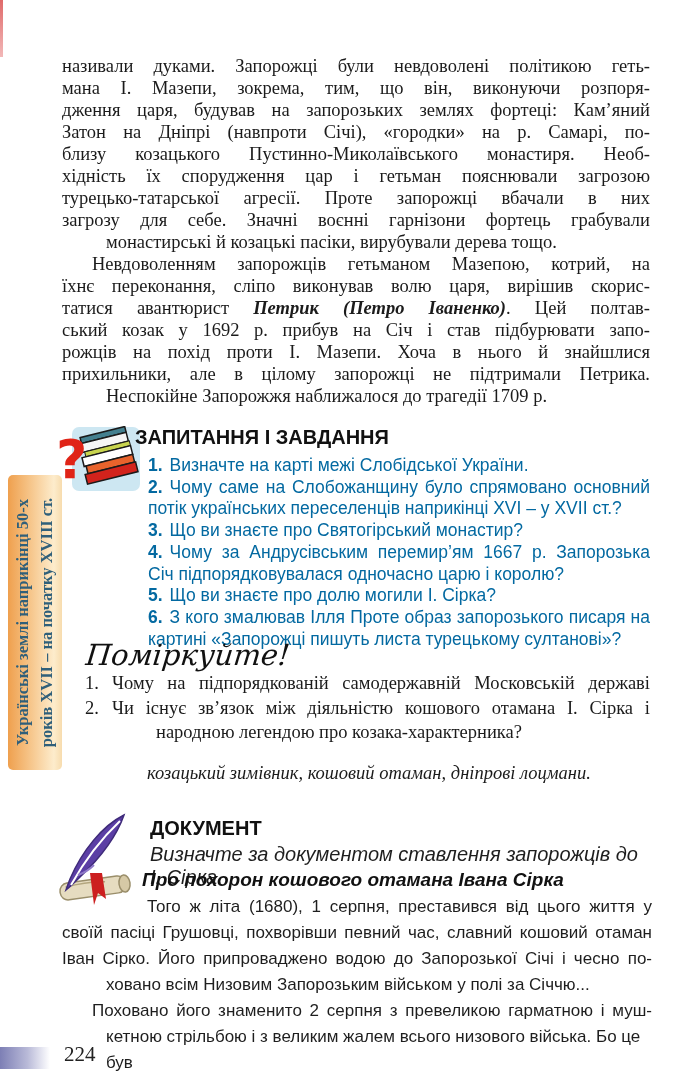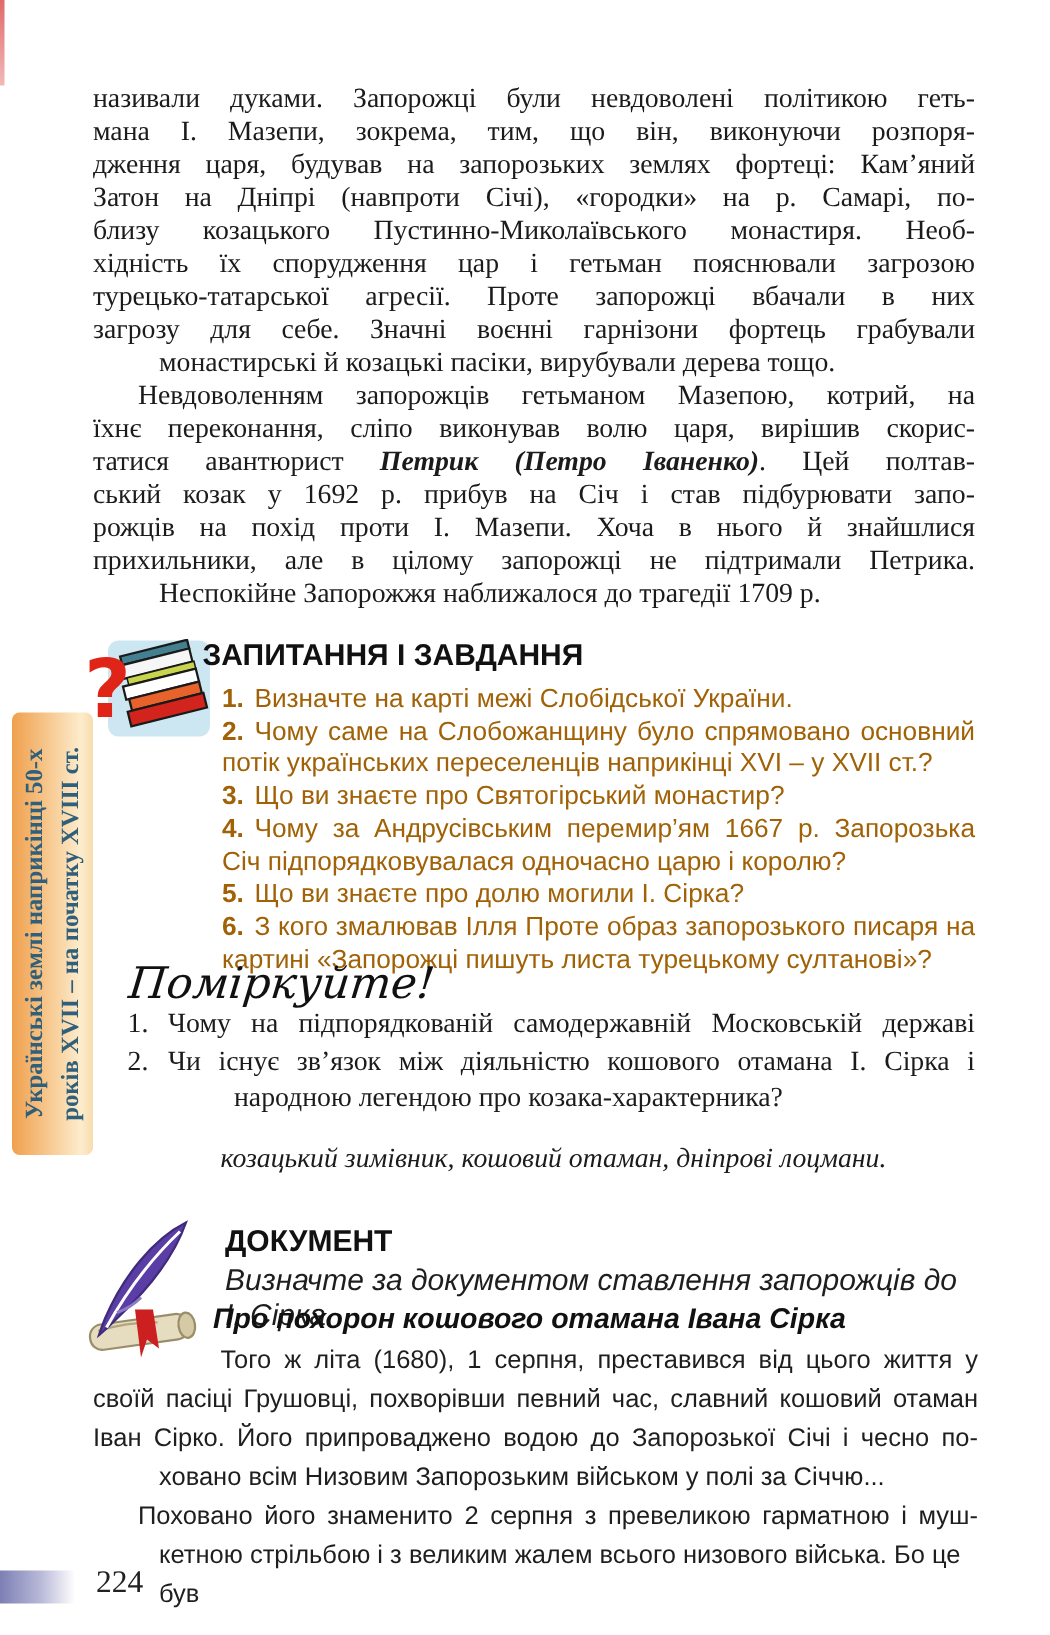--- a/index.html
+++ b/index.html
@@ -21,21 +21,21 @@
     background:linear-gradient(90deg,#efa04e 0%,#f6c488 40%,#fdeccc 85%,#f7dcae 100%);}
   #sidebar-text{position:absolute;left:0;top:0;width:295px;height:54px;
     transform:rotate(-90deg) translateX(-295px);transform-origin:top left;
     display:flex;flex-direction:column;justify-content:center;align-items:center;
     font-family:"Liberation Serif",serif;font-weight:bold;font-size:16.5px;line-height:24px;
     color:#2f5f7a;text-align:center;}
 
   
   .section-heading{font-family:"Liberation Sans",sans-serif;font-weight:bold;font-size:20px;color:#111;}
   #qa-list{font-family:"Liberation Sans",sans-serif;font-size:17.5px;line-height:21.7px;
-    text-align:justify;color:#a16207;}
+    text-align:justify;color:#0369a1;}
   .q-num{font-weight:bold;margin-right:7px;}
 
   
   #think-heading{font-family:"DejaVu Serif",serif;font-style:italic;font-size:29px;color:#111;
     transform:skewX(-6deg);}
   .think-item{display:flex;font-size:18.5px;line-height:24.5px;}
   .think-num{width:27px;flex:0 0 27px;}
   .think-text{flex:1;}
 
   

